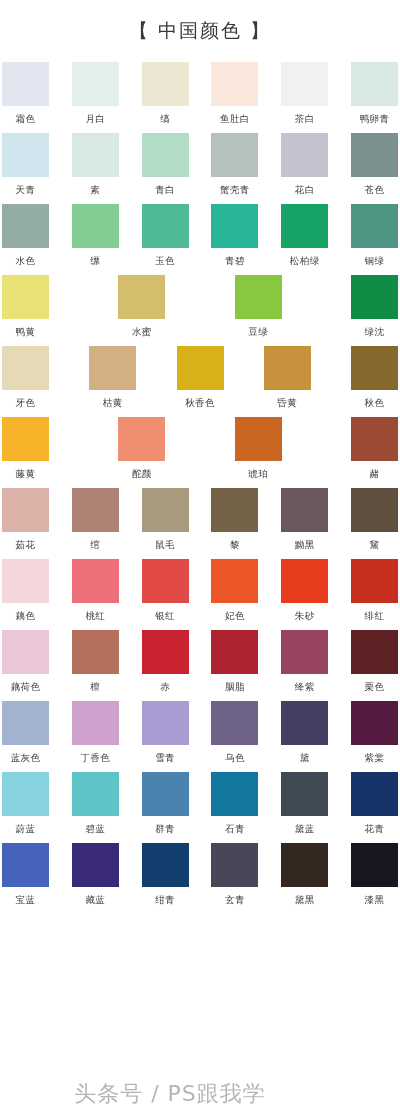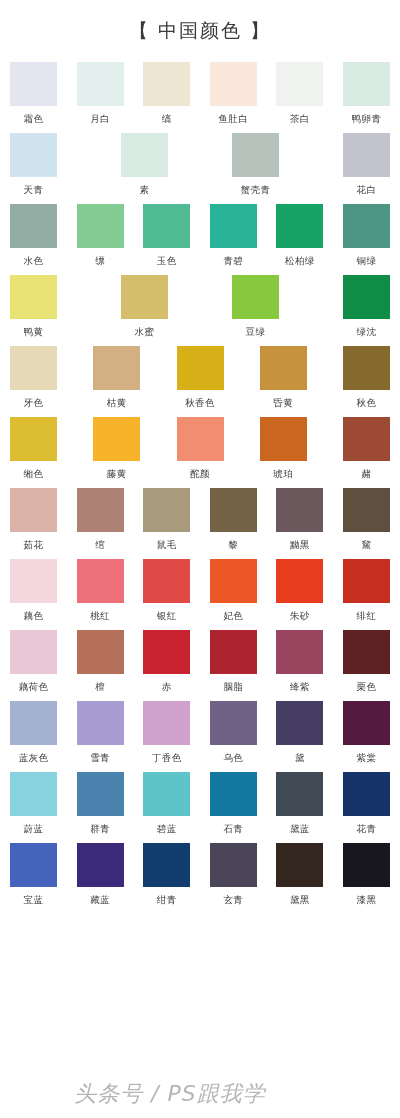--- a/index.html
+++ b/index.html
@@ -45,21 +45,21 @@
   
   .grid {
     width: 400px;
     padding: 0 0 0 0;
     box-sizing: border-box;
   }
   .row {
     display: flex;
     width: 400px;
     box-sizing: border-box;
-    padding: 0 10px;
+    padding: 0 2px;
     justify-content: space-between;
     margin-bottom: 7px;
   }
   .cell {
     width: 47px;
     display: flex;
     flex-direction: column;
     align-items: center;
   }
   .swatch {
@@ -84,21 +84,20 @@
   .watermark {
     position: absolute;
     left: 0;
     bottom: 2px;
     width: 340px;
     height: 44px;
     display: flex;
     align-items: center;
     justify-content: center;
     pointer-events: none;
-    font-style: italic;
   }
   .watermark-text {
     font-size: 22px;
     color: rgba(120,120,125,0.55);
     letter-spacing: 1px;
     font-family: "DejaVu Sans", "Liberation Sans", sans-serif;
     text-shadow: 0 1px 0 rgba(255,255,255,0.75);
     white-space: nowrap;
   }
 </style>
@@ -141,27 +140,35 @@
       <div class="row">
         <div class="cell">
           <div class="swatch" style="background: rgb(207, 228, 236);"></div>
           <div class="cell-label">天青</div>
         </div>
         <div class="cell">
           <div class="swatch" style="background: rgb(216, 234, 226);"></div>
           <div class="cell-label">素</div>
         </div>
         <div class="cell">
+          <div class="swatch" style="background: rgb(179, 221, 196);"></div>
+          <div class="cell-label">青白</div>
+        </div>
+        <div class="cell">
           <div class="swatch" style="background: rgb(180, 194, 187);"></div>
           <div class="cell-label">蟹壳青</div>
         </div>
         <div class="cell">
           <div class="swatch" style="background: rgb(194, 195, 207);"></div>
           <div class="cell-label">花白</div>
         </div>
+        <div class="cell">
+          <div class="swatch" style="background: rgb(124, 144, 141);"></div>
+          <div class="cell-label">苍色</div>
+        </div>
       </div>
       <div class="row">
         <div class="cell">
           <div class="swatch" style="background: rgb(147, 173, 164);"></div>
           <div class="cell-label">水色</div>
         </div>
         <div class="cell">
           <div class="swatch" style="background: rgb(130, 203, 146);"></div>
           <div class="cell-label">缥</div>
         </div>
@@ -217,24 +224,20 @@
           <div class="swatch" style="background: rgb(199, 146, 62);"></div>
           <div class="cell-label">昏黄</div>
         </div>
         <div class="cell">
           <div class="swatch" style="background: rgb(134, 106, 45);"></div>
           <div class="cell-label">秋色</div>
         </div>
       </div>
       <div class="row">
         <div class="cell">
-          <div class="swatch" style="background: rgb(221, 190, 50);"></div>
-          <div class="cell-label">缃色</div>
-        </div>
-        <div class="cell">
           <div class="swatch" style="background: rgb(247, 179, 42);"></div>
           <div class="cell-label">藤黄</div>
         </div>
         <div class="cell">
           <div class="swatch" style="background: rgb(241, 142, 114);"></div>
           <div class="cell-label">酡颜</div>
         </div>
         <div class="cell">
           <div class="swatch" style="background: rgb(203, 102, 32);"></div>
           <div class="cell-label">琥珀</div>
@@ -321,52 +324,52 @@
           <div class="swatch" style="background: rgb(95, 34, 36);"></div>
           <div class="cell-label">栗色</div>
         </div>
       </div>
       <div class="row">
         <div class="cell">
           <div class="swatch" style="background: rgb(164, 178, 209);"></div>
           <div class="cell-label">蓝灰色</div>
         </div>
         <div class="cell">
+          <div class="swatch" style="background: rgb(207, 162, 206);"></div>
+          <div class="cell-label">丁香色</div>
+        </div>
+        <div class="cell">
           <div class="swatch" style="background: rgb(169, 156, 211);"></div>
           <div class="cell-label">雪青</div>
         </div>
         <div class="cell">
-          <div class="swatch" style="background: rgb(207, 162, 206);"></div>
-          <div class="cell-label">丁香色</div>
-        </div>
-        <div class="cell">
           <div class="swatch" style="background: rgb(111, 98, 135);"></div>
           <div class="cell-label">乌色</div>
         </div>
         <div class="cell">
           <div class="swatch" style="background: rgb(69, 62, 98);"></div>
           <div class="cell-label">黛</div>
         </div>
         <div class="cell">
           <div class="swatch" style="background: rgb(84, 26, 63);"></div>
           <div class="cell-label">紫棠</div>
         </div>
       </div>
       <div class="row">
         <div class="cell">
           <div class="swatch" style="background: rgb(136, 211, 224);"></div>
           <div class="cell-label">蔚蓝</div>
         </div>
         <div class="cell">
+          <div class="swatch" style="background: rgb(95, 196, 200);"></div>
+          <div class="cell-label">碧蓝</div>
+        </div>
+        <div class="cell">
           <div class="swatch" style="background: rgb(74, 131, 174);"></div>
           <div class="cell-label">群青</div>
-        </div>
-        <div class="cell">
-          <div class="swatch" style="background: rgb(95, 196, 200);"></div>
-          <div class="cell-label">碧蓝</div>
         </div>
         <div class="cell">
           <div class="swatch" style="background: rgb(18, 120, 159);"></div>
           <div class="cell-label">石青</div>
         </div>
         <div class="cell">
           <div class="swatch" style="background: rgb(64, 74, 85);"></div>
           <div class="cell-label">黛蓝</div>
         </div>
         <div class="cell">

